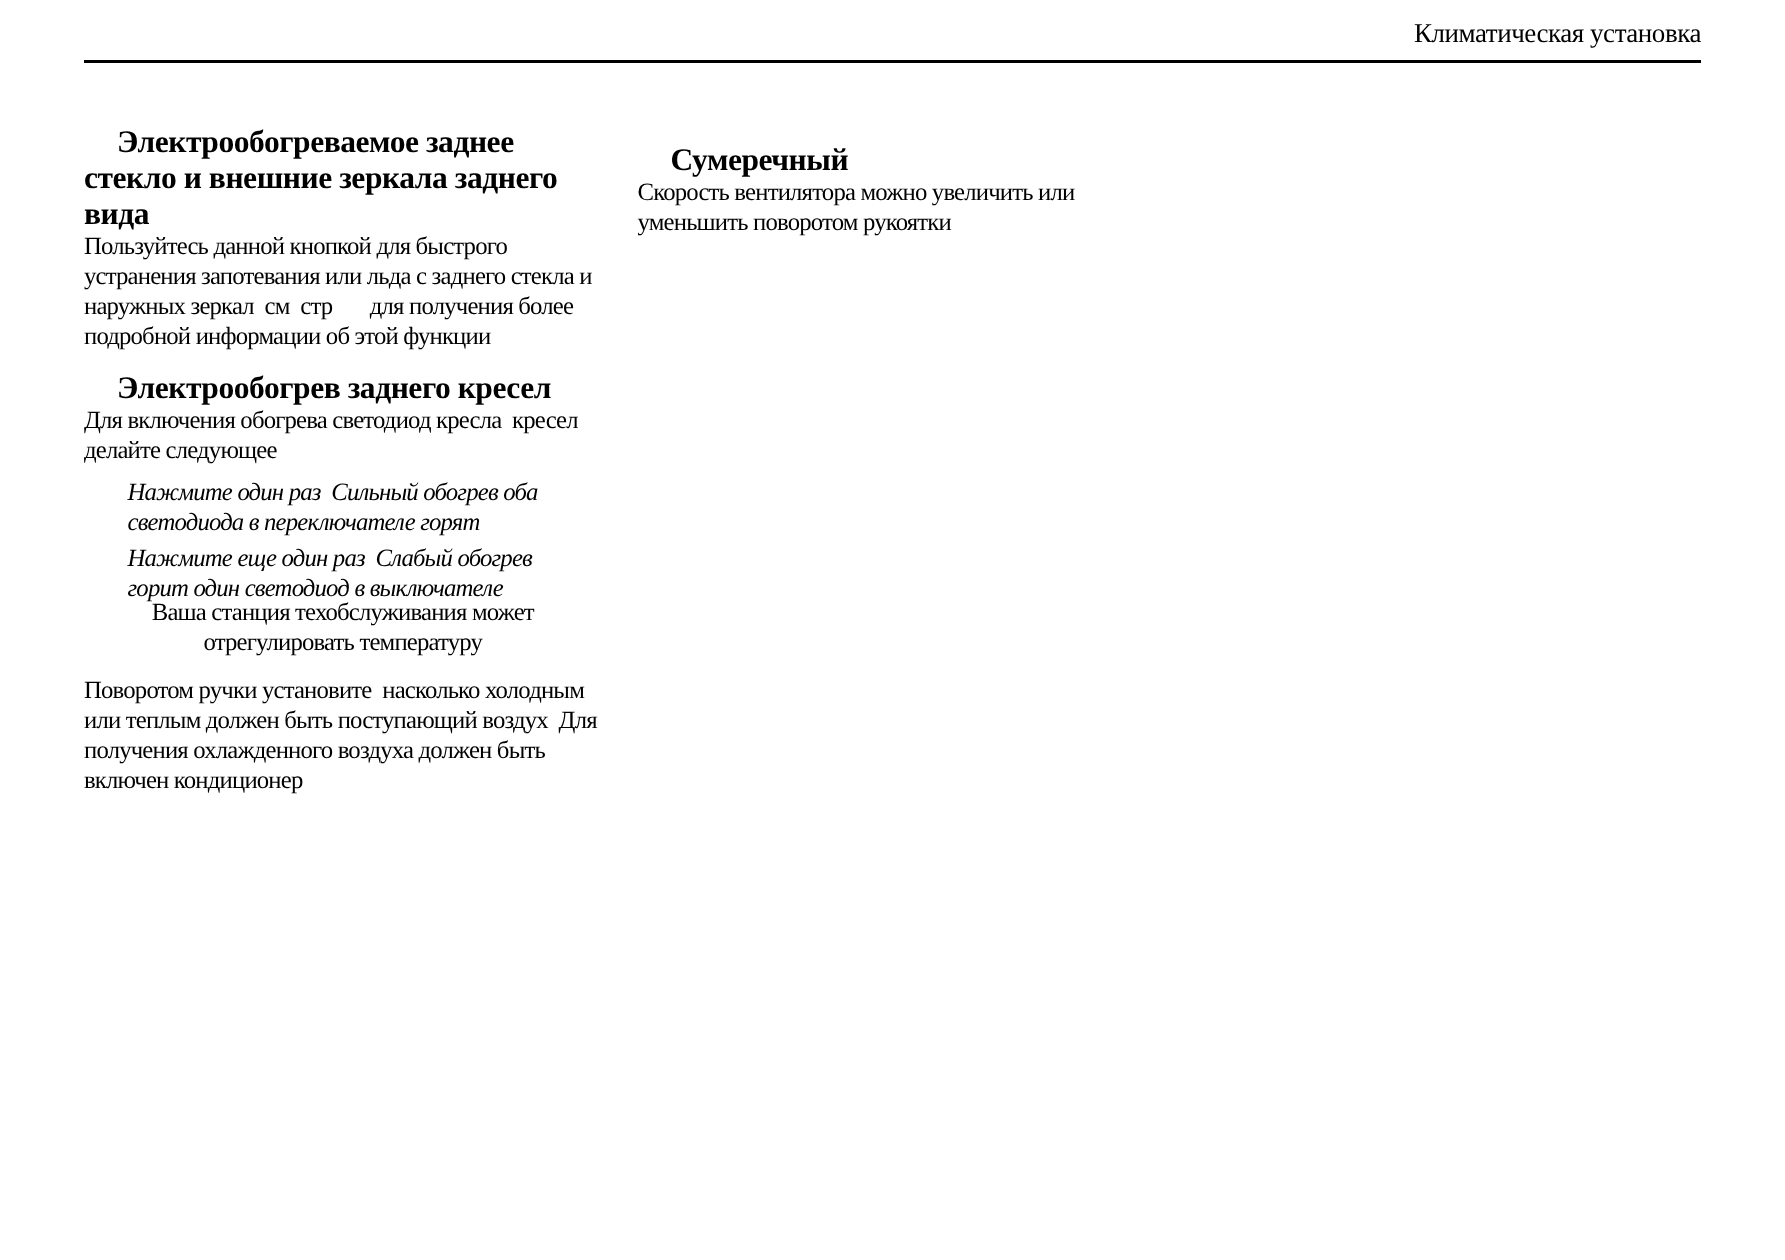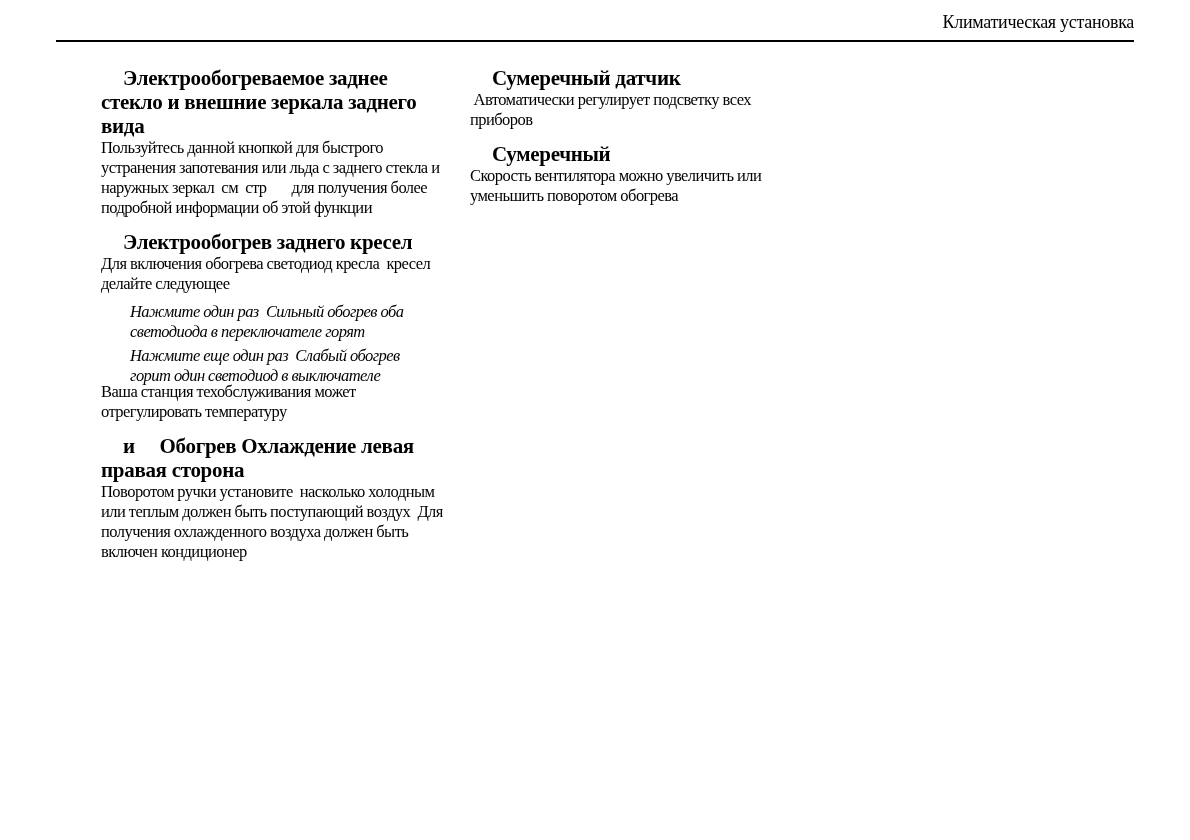--- a/index.html
+++ b/index.html
@@ -26,22 +26,21 @@
     .header-rule {
       position: absolute;
       left: 56px;
       top: 40px;
       width: 1078px;
       height: 2px;
       background: #000000;
     }
     .col {
       position: absolute;
-      top: 66px;
-      margin-left: 45px;
+      top: 82px;
     }
     .col-left { left: 56px; width: 345px; }
     .col-mid { left: 425px; width: 345px; }
 
     h2 {
       margin: 0;
       font-size: 21px;
       line-height: 24px;
       font-weight: bold;
       letter-spacing: -0.3px;
@@ -75,32 +74,27 @@
     <p class="ws">Пользуйтесь данной кнопкой для быстрого устранения запотевания или льда с заднего стекла и наружных зеркал  см  стр       для получения более подробной информации об этой функции</p>
   </section>
   <div class="sec-gap"></div>
   <section>
     <h2>Электрообогрев заднего кресел</h2>
     <p class="ws">Для включения обогрева светодиод кресла  кресел    делайте следующее</p>
     <ul class="steps">
       <li class="ws">Нажмите один раз  Сильный обогрев оба светодиода в переключателе горят</li>
       <li class="ws">Нажмите еще один раз  Слабый обогрев    горит один светодиод в выключателе</li>
     </ul>
-    <p style="margin-top:-8px;">Ваша станция техобслуживания может отрегулировать температуру</p>
+    <p style="margin-top:-8px;text-align:center;">Ваша станция техобслуживания может отрегулировать температуру</p>
   </section>
   <div class="sec-gap"></div>
   <section>
-    <h2 class="ws">и     Обогрев Охлаждение левая правая сторона</h2>
     <p class="ws">Поворотом ручки установите  насколько холодным или теплым должен быть поступающий воздух  Для получения охлажденного воздуха должен быть включен кондиционер</p>
   </section>
 </div>
 
 <div class="col col-mid">
-  <section>
-    <h2>Сумеречный датчик</h2>
-    <p class="ws"> Автоматически регулирует подсветку всех приборов</p>
-  </section>
   <div class="sec-gap"></div>
   <section>
     <h2>Сумеречный</h2>
-    <p class="ws">Скорость вентилятора можно увеличить или уменьшить поворотом обогрева</p>
+    <p class="ws">Скорость вентилятора можно увеличить или уменьшить поворотом рукоятки</p>
   </section>
 </div>
 
 </body></html>

